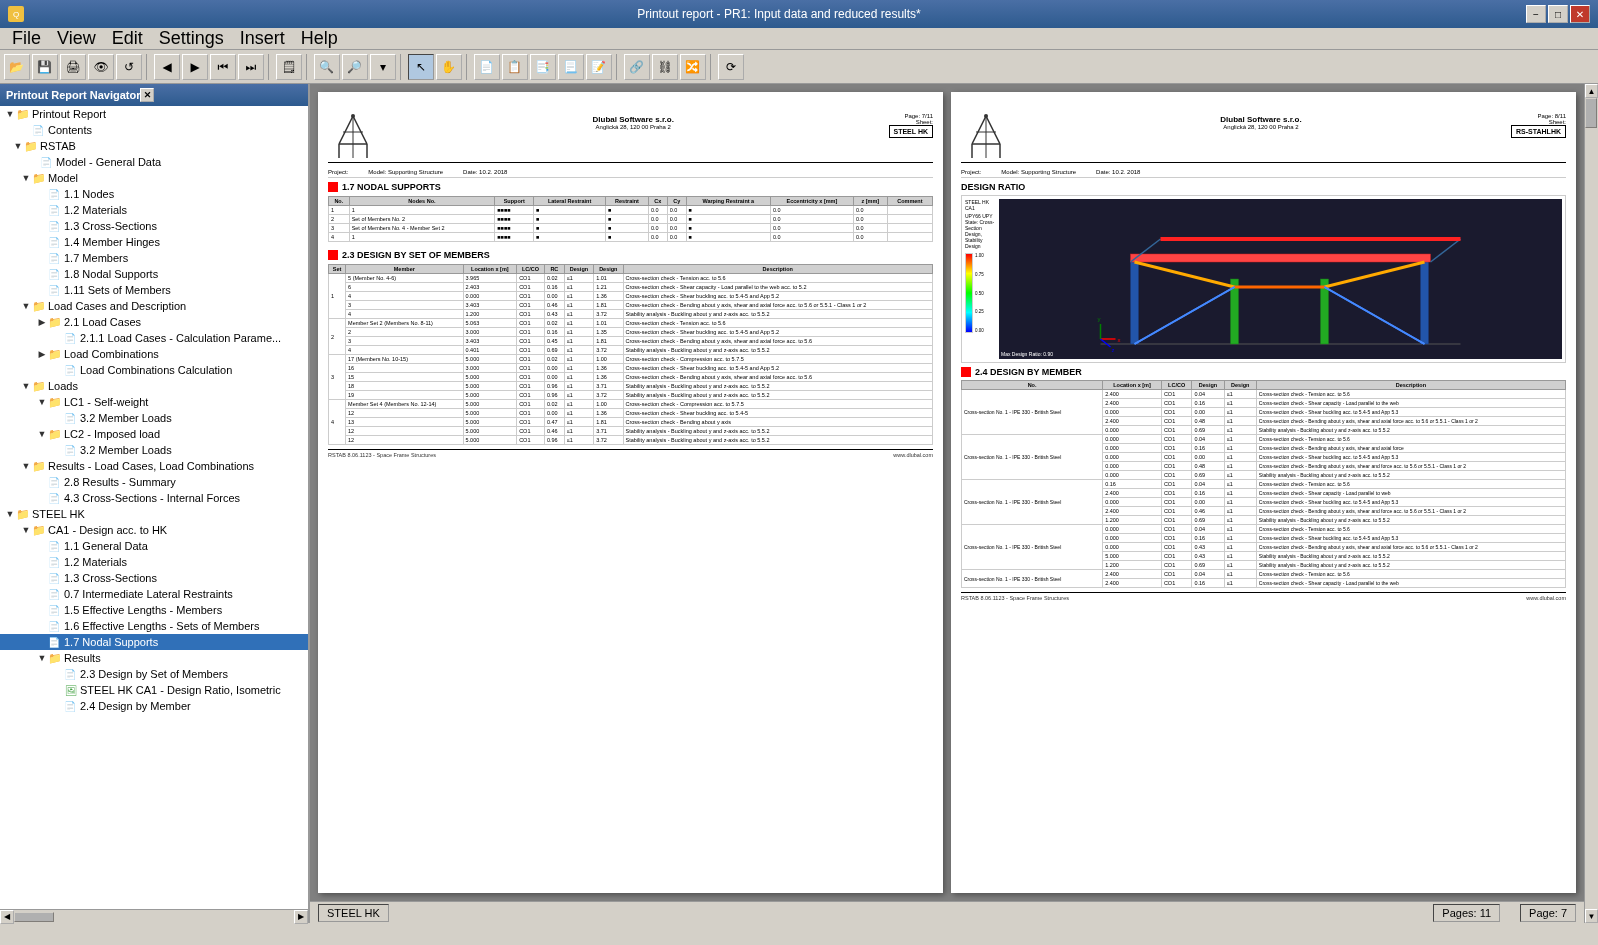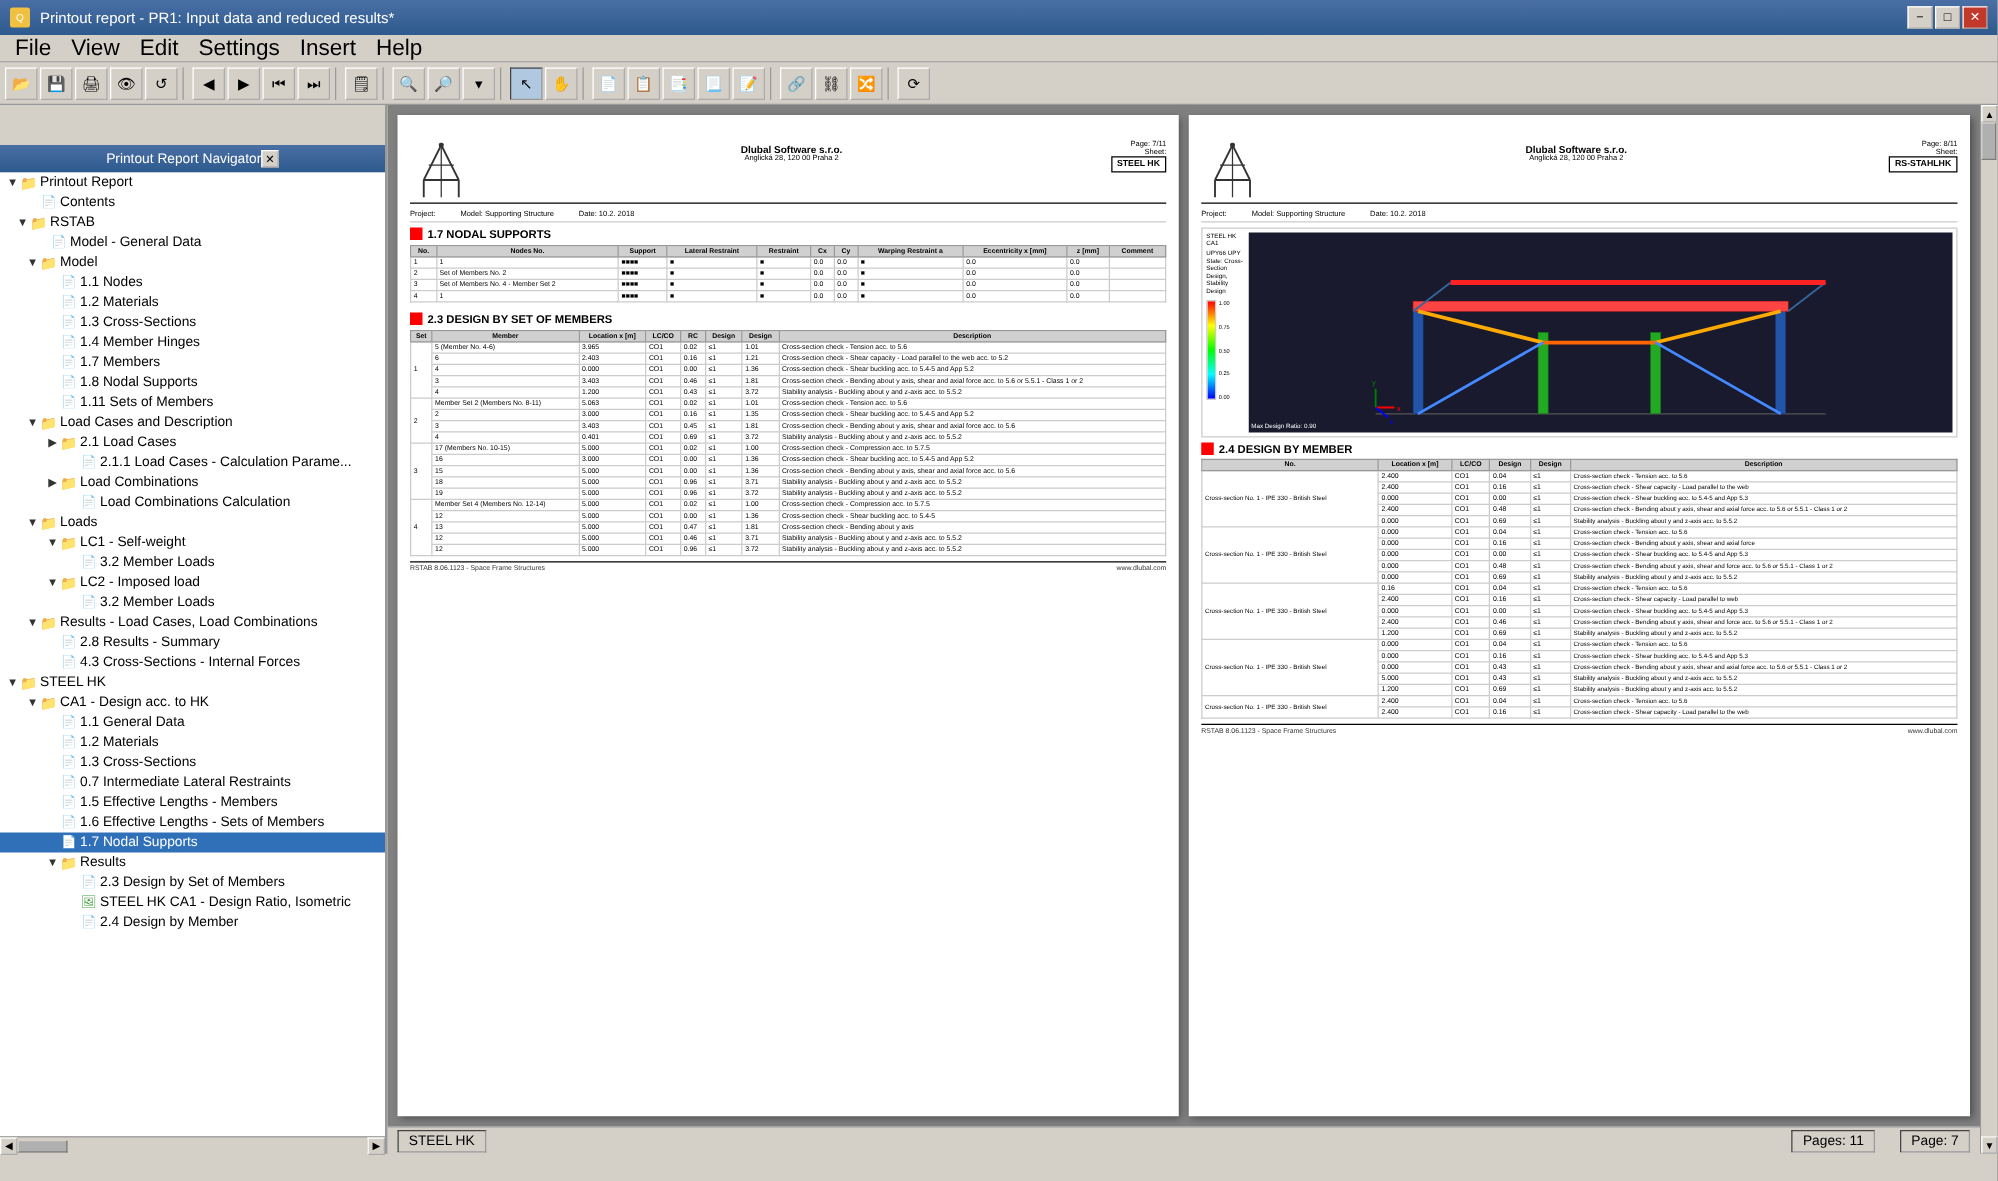--- a/index.html
+++ b/index.html
@@ -1,41 +1,41 @@
 <!DOCTYPE html>
 <html><head>
   <meta charset="utf-8">
   <style>
     * { margin: 0; padding: 0; box-sizing: border-box; }
     body { font-family: 'Segoe UI', Tahoma, Geneva, Verdana, sans-serif; font-size: 11px; background: #d4d0c8; width: 1598px; height: 945px; overflow: hidden; }
     
     
     .title-bar { background: linear-gradient(to bottom, #4a6fa5, #2d5a8e); color: white; height: 28px; display: flex; align-items: center; justify-content: space-between; padding: 0 8px; }
-    .title-bar-title { flex: 1; text-align: left; font-size: 12px; }
+    .title-bar-title { flex: 1; text-align: center; font-size: 12px; }
     .title-bar-controls { display: flex; gap: 2px; }
     .title-bar-btn { width: 20px; height: 18px; background: #d4d0c8; border: 1px outset #fff; font-size: 10px; display: flex; align-items: center; justify-content: center; cursor: pointer; color: #000; }
     .title-bar-btn.close { background: #c0392b; color: white; }
     .title-bar-icon { width: 16px; height: 16px; background: #f0c040; border-radius: 2px; margin-right: 8px; display: flex; align-items: center; justify-content: center; font-size: 8px; }
 
     
     .menu-bar { background: #d4d0c8; border-bottom: 1px solid #999; height: 22px; display: flex; align-items: center; padding: 0 4px; }
     .menu-item { padding: 2px 8px; font-size: 18px; cursor: pointer; color: #000; }
 
     
     .toolbar { background: #d4d0c8; border-bottom: 1px solid #999; height: 34px; display: flex; align-items: center; padding: 2px 4px; gap: 2px; }
     .tb-btn { width: 26px; height: 26px; background: #d4d0c8; border: 1px outset #fff; display: flex; align-items: center; justify-content: center; cursor: pointer; font-size: 12px; }
     .tb-sep { width: 4px; height: 26px; border-left: 1px solid #999; margin: 0 2px; }
     .tb-btn-active { background: #b0c8e0; border: 1px inset #999; }
 
     
     .main-area { display: flex; height: calc(945px - 28px - 22px - 34px - 22px); }
 
     
     .navigator { width: 310px; min-width: 310px; background: #d4d0c8; border-right: 2px solid #999; display: flex; flex-direction: column; }
-    .navigator-header { background: linear-gradient(to bottom, #4a6fa5, #2d5a8e); color: white; height: 22px; display: flex; align-items: center; justify-content: center; padding: 0 6px; font-size: 11px; font-weight: normal; margin-top: 32px; }
+    .navigator-header { background: linear-gradient(to bottom, #4a6fa5, #2d5a8e); color: white; height: 22px; display: flex; align-items: center; justify-content: flex-start; padding: 0 6px; font-size: 11px; font-weight: bold; }
     .nav-close { width: 14px; height: 14px; background: #d4d0c8; border: 1px outset #fff; display: flex; align-items: center; justify-content: center; font-size: 9px; cursor: pointer; color: #000; }
     .tree-item { display: flex; align-items: center; padding: 1px 0; cursor: pointer; white-space: nowrap; font-size: 11px; }
     .tree-item.selected { background: #3070b8; color: white; }
     .tree-item.selected .tree-label { color: white; }
     .tree-indent { display: inline-block; }
     .tree-arrow { width: 12px; height: 12px; display: inline-flex; align-items: center; justify-content: center; font-size: 9px; color: #333; }
     .tree-icon { width: 14px; height: 14px; display: inline-flex; align-items: center; justify-content: center; margin-right: 2px; }
     .tree-label { font-size: 11px; }
     .folder-icon { color: #f0c040; font-size: 11px; }
     .doc-icon { color: #4080c0; font-size: 10px; }
@@ -749,20 +749,23 @@
             <div class="page-info-box">RS-STAHLHK</div>
           </div>
         </div>
 
         <div class="page-project-bar">
           <span>Project:</span>
           <span>Model: Supporting Structure</span>
           <span><span>Date:</span> <span>10.2. 2018</span></span>
         </div>
 
+        <div style="display:flex;align-items:center;gap:4px;margin-bottom:3px;">
+          <span style="font-size:9px;font-weight:bold;">DESIGN RATIO</span>
+        </div>
 
         <div style="border:1px solid #ccc;padding:3px;margin-bottom:4px;display:flex;gap:4px;">
           <div style="width:30px;">
             <div style="font-size:5px;margin-bottom:2px;">STEEL HK CA1</div>
             <div style="font-size:5px;">UPY66 UPY State: Cross-Section Design, Stability Design</div>
 
             <div style="display:flex;margin-top:4px;">
               <div style="width:8px;height:80px;background:linear-gradient(to top, #0000ff, #00ffff, #00ff00, #ffff00, #ff0000);border:1px solid #ccc;"></div>
               <div style="display:flex;flex-direction:column;justify-content:space-between;padding-left:2px;font-size:4.5px;">
                 <span>1.00</span>

